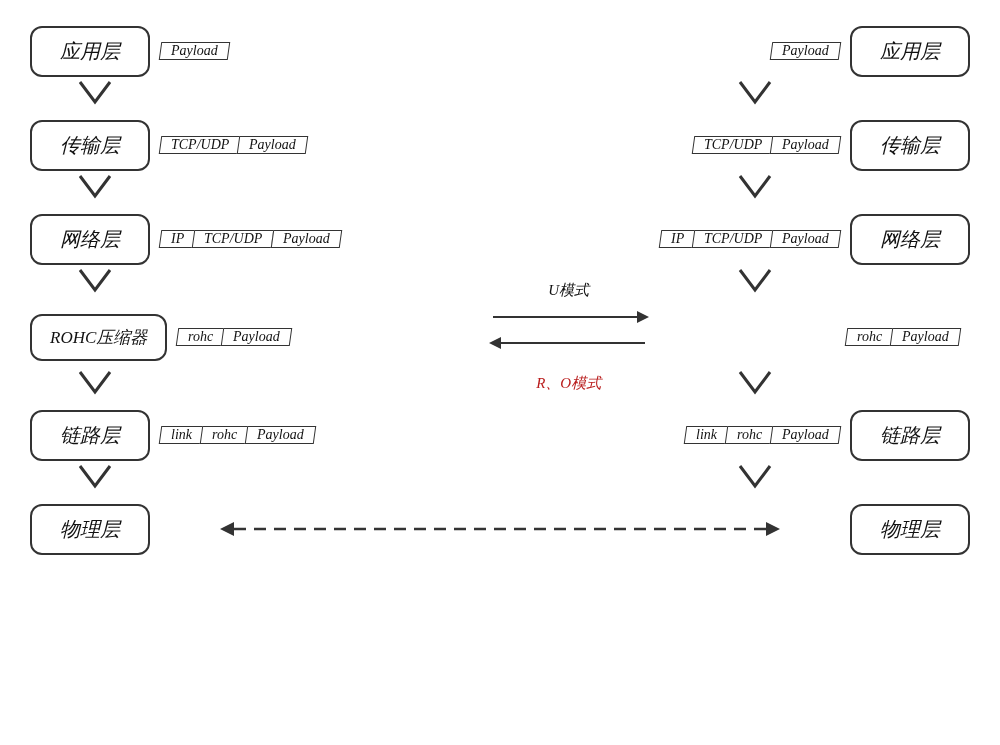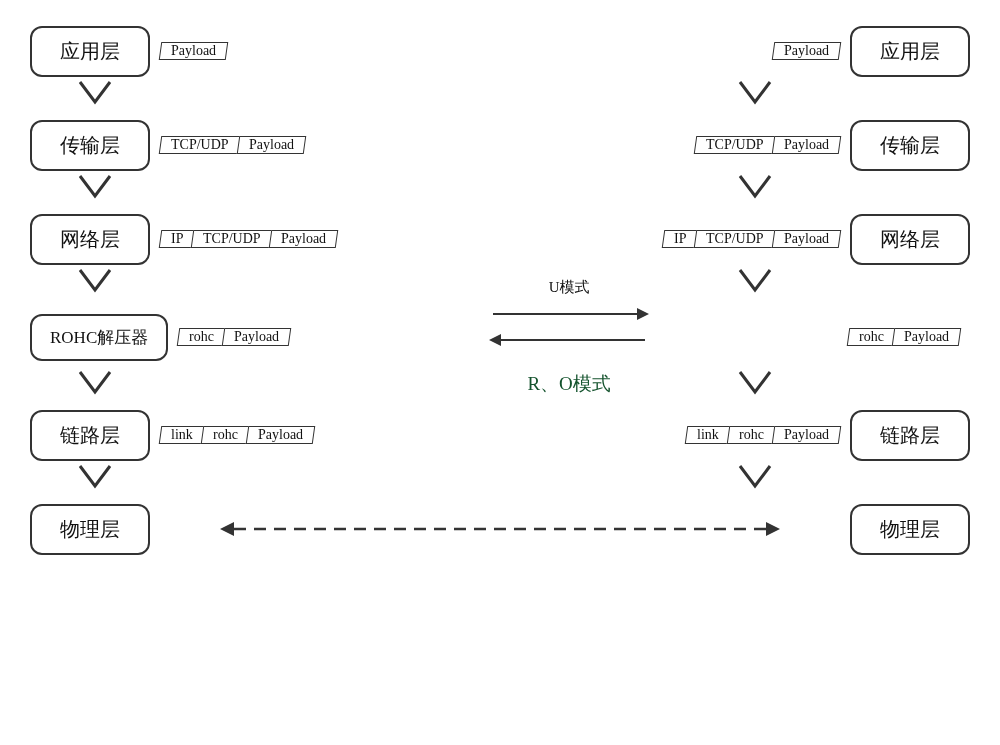--- a/index.html
+++ b/index.html
@@ -13,20 +13,21 @@
     }
 
     .diagram {
       width: 1000px;
       height: 745px;
       position: relative;
       display: flex;
       flex-direction: column;
       align-items: stretch;
       padding: 20px 30px;
+      font-style: italic;
     }
 
     
     .layer-row {
       display: flex;
       align-items: center;
       justify-content: space-between;
       margin-bottom: 0;
       height: 62px;
       flex-shrink: 0;
@@ -253,21 +254,21 @@
     <div style="flex:1"></div>
     <div class="down-arrow-right">
       <svg width="50" height="30" viewBox="0 0 50 30">
           <polyline points="10,2 25,22 40,2" fill="none" stroke="#333" stroke-width="3"></polyline>
         </svg>
     </div>
     <div style="width:150px"></div>
   </div>
 
   <div class="layer-row" style="height:70px">
-    <div class="layer-box" style="font-size:17px">ROHC解压器</div>
+    <div class="layer-box" style="font-size:17px">ROHC压缩器</div>
     <div class="packet-left">
       <div class="pkt-wrapper" style="gap:0">
         <div class="pkt-para">
             <span>rohc</span>
           </div>
         <div class="pkt-para">
             <span>Payload</span>
           </div>
       </div>
     </div>
@@ -279,21 +280,21 @@
       <svg width="160" height="22" viewBox="0 0 160 22">
         <line x1="4" y1="11" x2="148" y2="11" stroke="#333" stroke-width="2"></line>
         <polygon points="148,5 160,11 148,17" fill="#333"></polygon>
       </svg>
 
       <svg width="160" height="22" viewBox="0 0 160 22">
         <line x1="12" y1="11" x2="156" y2="11" stroke="#333" stroke-width="2"></line>
         <polygon points="12,5 0,11 12,17" fill="#333"></polygon>
       </svg>
 
-      <div style="font-size:19px; color:#14532d; text-align:center; margin-top:16px">R、O模式</div>
+      <div style="font-size:15px; color:#b91c1c; text-align:center; margin-top:16px">R、O模式</div>
     </div>
     <div class="packet-right">
       <div class="pkt-wrapper" style="gap:0">
         <div class="pkt-para">
             <span>rohc</span>
           </div>
         <div class="pkt-para">
             <span>Payload</span>
           </div>
       </div>

